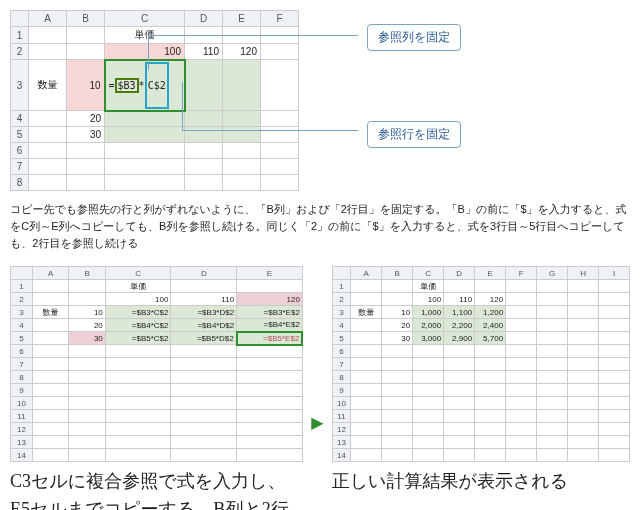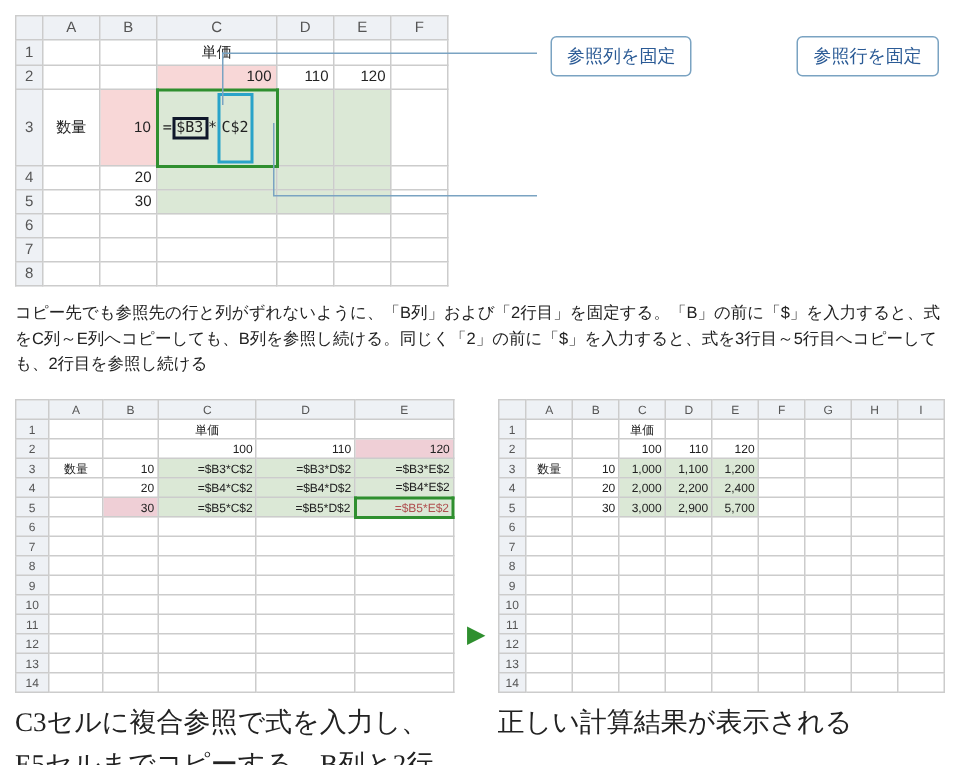--- a/index.html
+++ b/index.html
@@ -45,21 +45,21 @@
   .sheet .txt { text-align: center; }
   .redcell { background: #f8d7d7 !important; }
   .greencell { background: #dbe8d6 !important; }
   .pinkcell { background: #efcfd6 !important; }
   .sel { border: 2px solid #2f8f2f !important; }
   .formula-span {
     font-family: "Consolas", monospace;
     font-size: 10px;
   }
   .box-green {
-    border: 2px solid #0f172a;
+    border: 2px solid #4d7c0f;
     padding: 0 1px;
     display: inline-block;
   }
   .box-blue {
     border: 2px solid #29a3c9;
     padding: 16px 1px;
     display: inline-block;
   }
   .callout {
     background: #fff;
@@ -198,21 +198,21 @@
           </tr>
     </tbody>
       </table>
   </div>
 
   <div class="line" style="left:138px; top:25px; width:210px; height:1px;"></div>
   <div class="line" style="left:138px; top:25px; width:1px; height:35px;"></div>
   <div class="line" style="left:172px; top:120px; width:176px; height:1px;"></div>
   <div class="line" style="left:172px; top:72px; width:1px; height:48px;"></div>
 
-  <div style="display:flex; flex-direction:row; gap:70px; margin-left:60px; margin-top:14px;font-family:Liberation Mono, monospace;">
+  <div style="display:flex; flex-direction:column; gap:70px; margin-left:60px; margin-top:14px;font-family:Liberation Mono, monospace;">
     <div class="callout">参照列を固定</div>
     <div class="callout">参照行を固定</div>
   </div>
 </div>
 
 <div class="para">コピー先でも参照先の行と列がずれないように、「B列」および「2行目」を固定する。「B」の前に「$」を入力すると、式をC列～E列へコピーしても、B列を参照し続ける。同じく「2」の前に「$」を入力すると、式を3行目～5行目へコピーしても、2行目を参照し続ける</div>
 
 <div class="row2">
 
   <div class="col" style="width:295px;">

